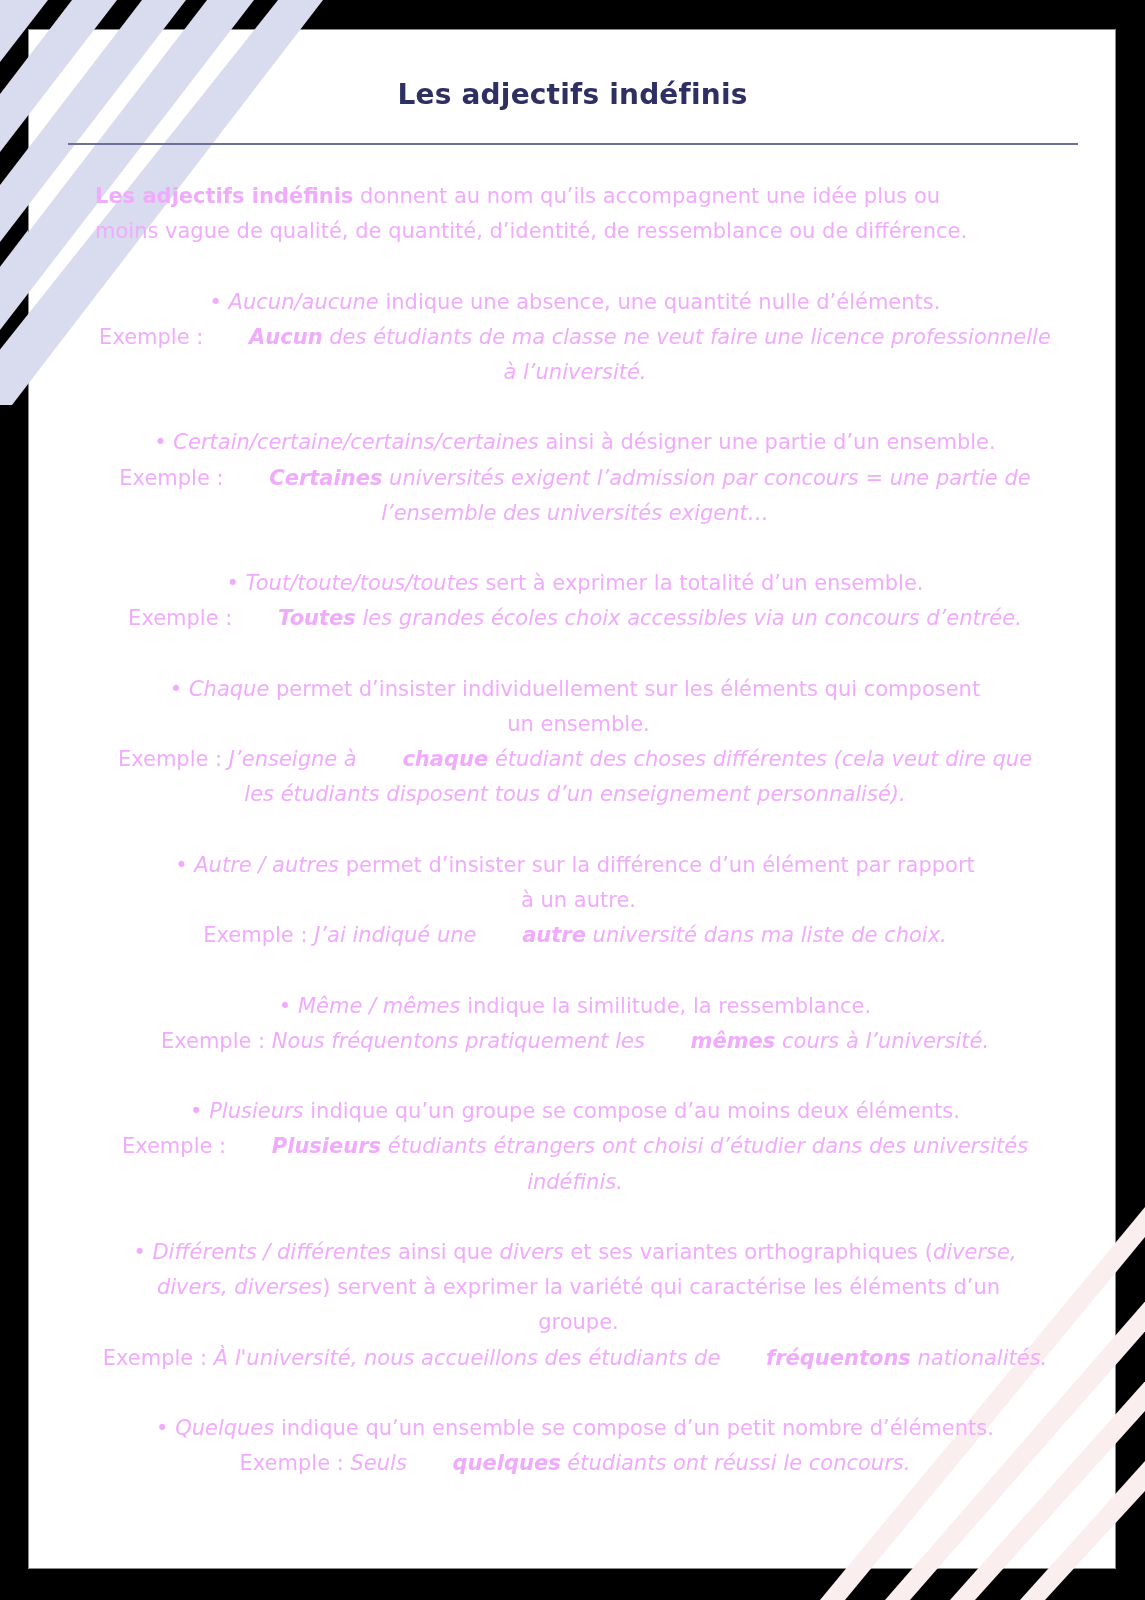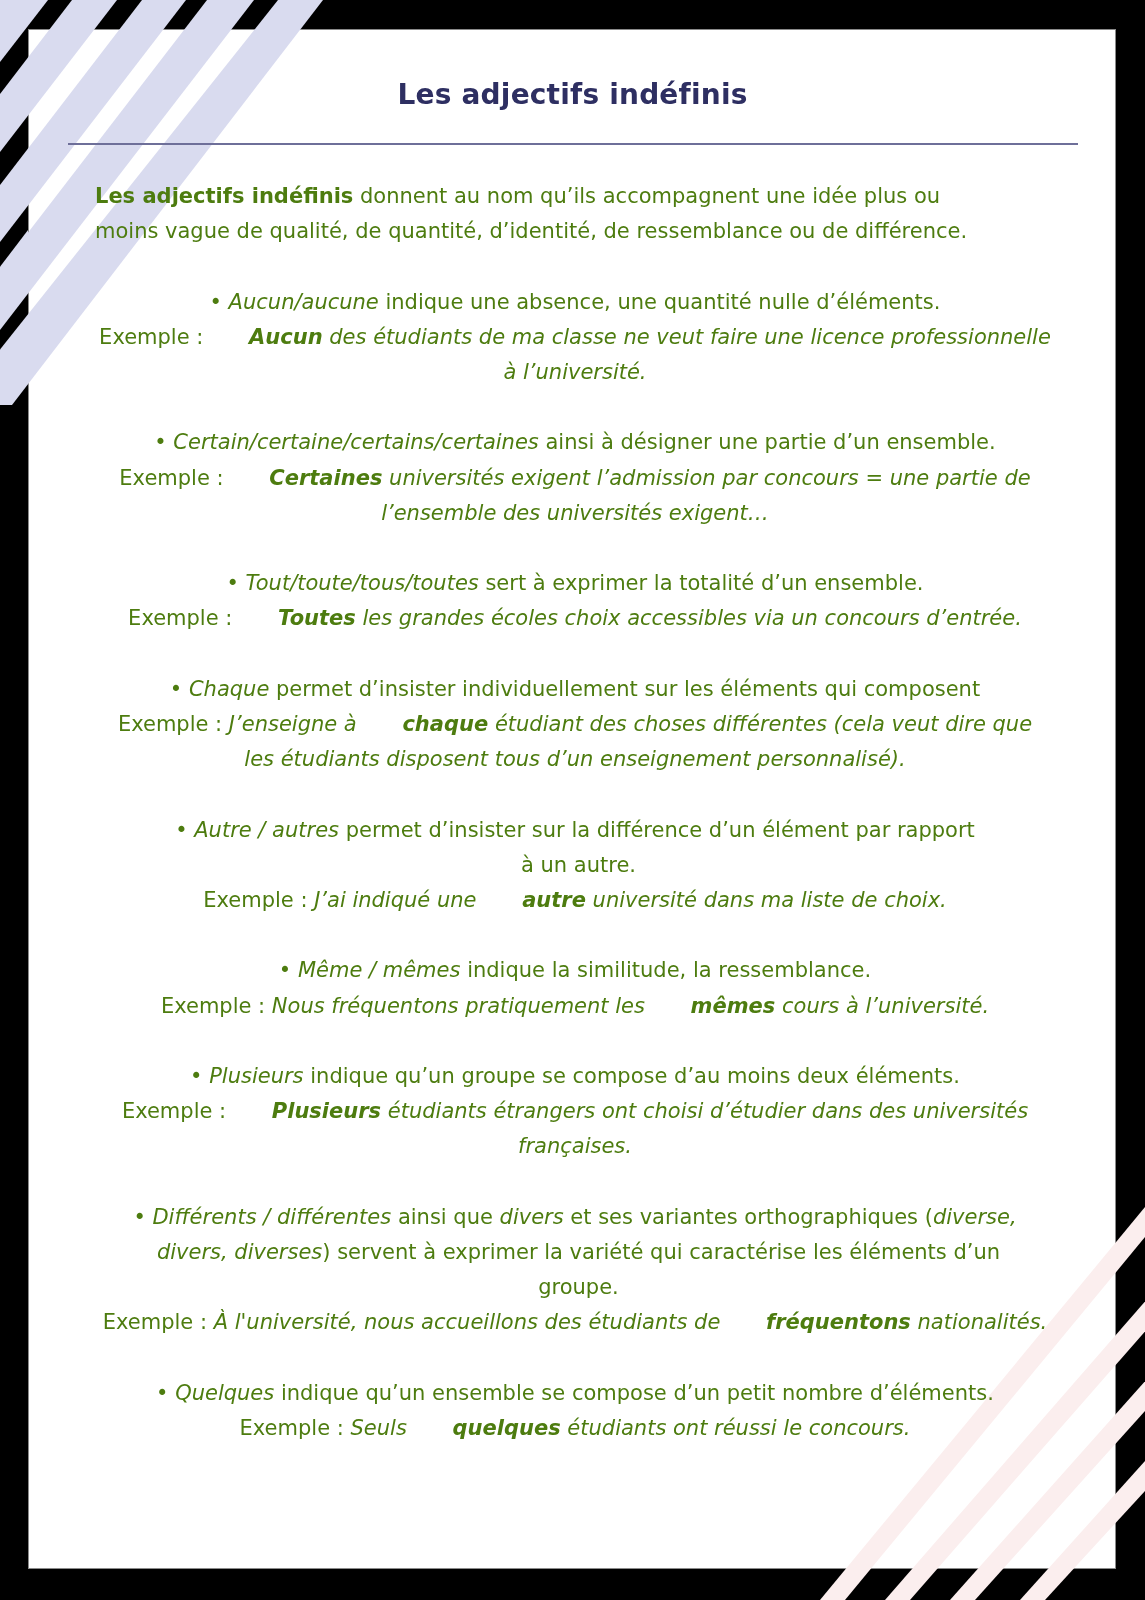--- a/index.html
+++ b/index.html
@@ -60,21 +60,21 @@
       height: 2px;
       background: #6e6f99;
     }
     .body-text {
       position: absolute;
       left: 95px;
       top: 163px;
       width: 960px;
       font-size: 21px;
       line-height: 35.2px;
-      color: #4d7c0f;
+      color: #f0abfc;
     }
     .body-text p {
       margin: 0;
     }
     .intro {
       margin-bottom: 35.2px !important;
     }
     .entry {
       margin-bottom: 35.2px;
     }
@@ -137,39 +137,40 @@
       <span class="line i">l’ensemble des universités exigent…</span>
     </div>
 
     <div class="entry">
       <span class="line"><span>• </span><span class="i">Tout/toute/tous/toutes</span><span> sert à exprimer la totalité d’un ensemble.</span></span>
       <span class="line"><span>Exemple : </span><span class="bi">Toutes</span><span class="i"> les grandes écoles choix accessibles via un concours d’entrée.</span></span>
     </div>
 
     <div class="entry">
       <span class="line"><span>• </span><span class="i">Chaque</span><span> permet d’insister individuellement sur les éléments qui composent</span></span>
+      <span class="line indent">un ensemble.</span>
       <span class="line"><span>Exemple : </span><span class="i">J’enseigne à </span><span class="bi">chaque</span><span class="i"> étudiant des choses différentes (cela veut dire que</span></span>
       <span class="line i">les étudiants disposent tous d’un enseignement personnalisé).</span>
     </div>
 
     <div class="entry">
       <span class="line"><span>• </span><span class="i">Autre / autres</span><span> permet d’insister sur la différence d’un élément par rapport</span></span>
       <span class="line indent">à un autre.</span>
       <span class="line"><span>Exemple : </span><span class="i">J’ai indiqué une </span><span class="bi">autre</span><span class="i"> université dans ma liste de choix.</span></span>
     </div>
 
     <div class="entry">
       <span class="line"><span>• </span><span class="i">Même / mêmes</span><span> indique la similitude, la ressemblance.</span></span>
       <span class="line"><span>Exemple : </span><span class="i">Nous fréquentons pratiquement les </span><span class="bi">mêmes</span><span class="i"> cours à l’université.</span></span>
     </div>
 
     <div class="entry">
       <span class="line"><span>• </span><span class="i">Plusieurs</span><span> indique qu’un groupe se compose d’au moins deux éléments.</span></span>
       <span class="line"><span>Exemple : </span><span class="bi">Plusieurs</span><span class="i"> étudiants étrangers ont choisi d’étudier dans des universités</span></span>
-      <span class="line i">françaises.</span>
+      <span class="line i">indéfinis.</span>
     </div>
 
     <div class="entry">
       <span class="line"><span>• </span><span class="i">Différents / différentes</span><span> ainsi que </span><span class="i">divers</span><span> et ses variantes orthographiques (</span><span class="i">diverse,</span></span>
       <span class="line indent"><span class="i">divers, diverses</span><span>) servent à exprimer la variété qui caractérise les éléments d’un</span></span>
       <span class="line indent">groupe.</span>
       <span class="line"><span>Exemple : </span><span class="i">À l'université, nous accueillons des étudiants de </span><span class="bi">fréquentons</span><span class="i"> nationalités.</span></span>
     </div>
 
     <div class="entry">

